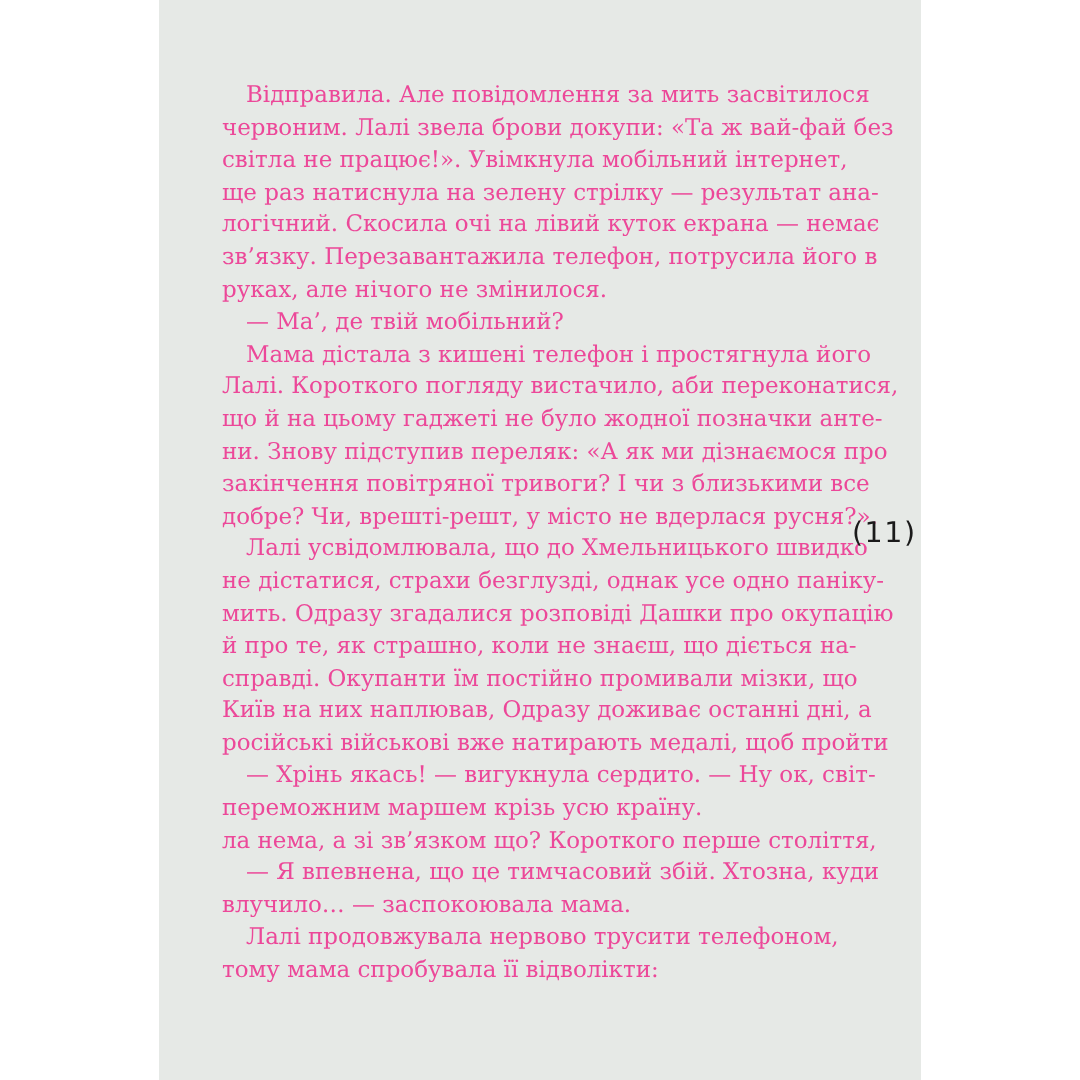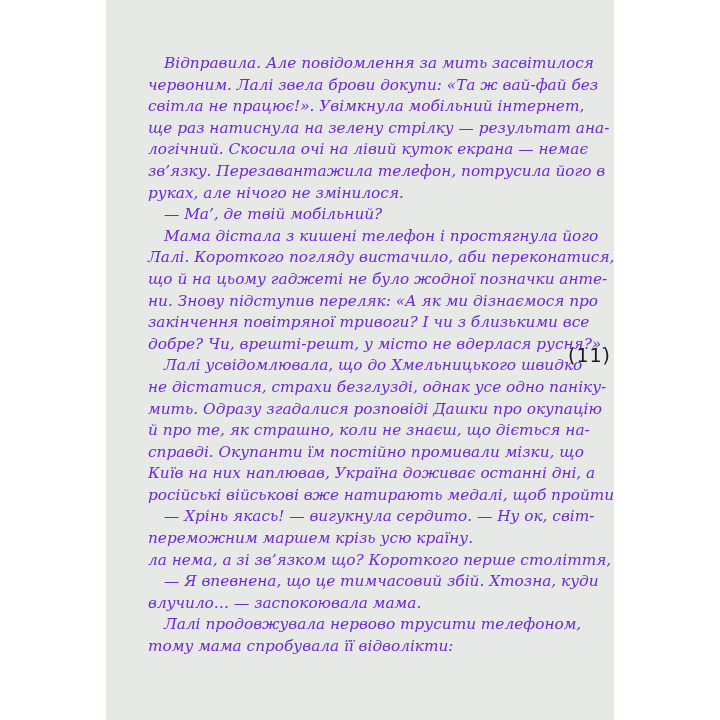--- a/index.html
+++ b/index.html
@@ -8,22 +8,21 @@
   }
   .page {
     position: absolute; left: 106px; top: 0; width: 508px; height: 720px;
     background: #e6e9e6;
   }
   .text {
     position: absolute; left: 148px; top: 53px; width: 400px;
     font-family: "DejaVu Serif", serif;
     font-size: 15.3px;
     line-height: 21.6px;
-    color: #6d28d9;
-    font-style: italic;
+    color: #ec4899;
   }
   .line {
     display: block; white-space: nowrap;
     text-align: justify; text-align-last: justify;
     height: 21.6px;
   }
   .line.last { text-align-last: left; }
   .line.indent { padding-left: 16px; }
   .pagenum {
     position: absolute; left: 568px; top: 344px;
@@ -49,21 +48,21 @@
     <span class="line">Лалі. Короткого погляду вистачило, аби переконатися,</span>
     <span class="line">що й на цьому гаджеті не було жодної позначки анте-</span>
     <span class="line">ни. Знову підступив переляк: «А як ми дізнаємося про</span>
     <span class="line">закінчення повітряної тривоги? І чи з близькими все</span>
     <span class="line last">добре? Чи, врешті-решт, у місто не вдерлася русня?».</span>
     <span class="line indent">Лалі усвідомлювала, що до Хмельницького швидко</span>
     <span class="line">не дістатися, страхи безглузді, однак усе одно паніку-</span>
     <span class="line">мить. Одразу згадалися розповіді Дашки про окупацію</span>
     <span class="line">й про те, як страшно, коли не знаєш, що діється на-</span>
     <span class="line">справді. Окупанти їм постійно промивали мізки, що</span>
-    <span class="line">Київ на них наплював, Україна доживає останні дні, а</span>
+    <span class="line">Київ на них наплював, Одразу доживає останні дні, а</span>
     <span class="line">російські військові вже натирають медалі, щоб пройти</span>
     <span class="line indent">— Хрінь якась! — вигукнула сердито. — Ну ок, світ-</span>
     <span class="line last">переможним маршем крізь усю країну.</span>
     <span class="line">ла нема, а зі зв’язком що? Короткого перше століття,</span>
     <span class="line indent">— Я впевнена, що це тимчасовий збій. Хтозна, куди</span>
     <span class="line last">влучило… — заспокоювала мама.</span>
     <span class="line indent">Лалі продовжувала нервово трусити телефоном,</span>
     <span class="line last">тому мама спробувала її відволікти:</span>
   </div>
 

